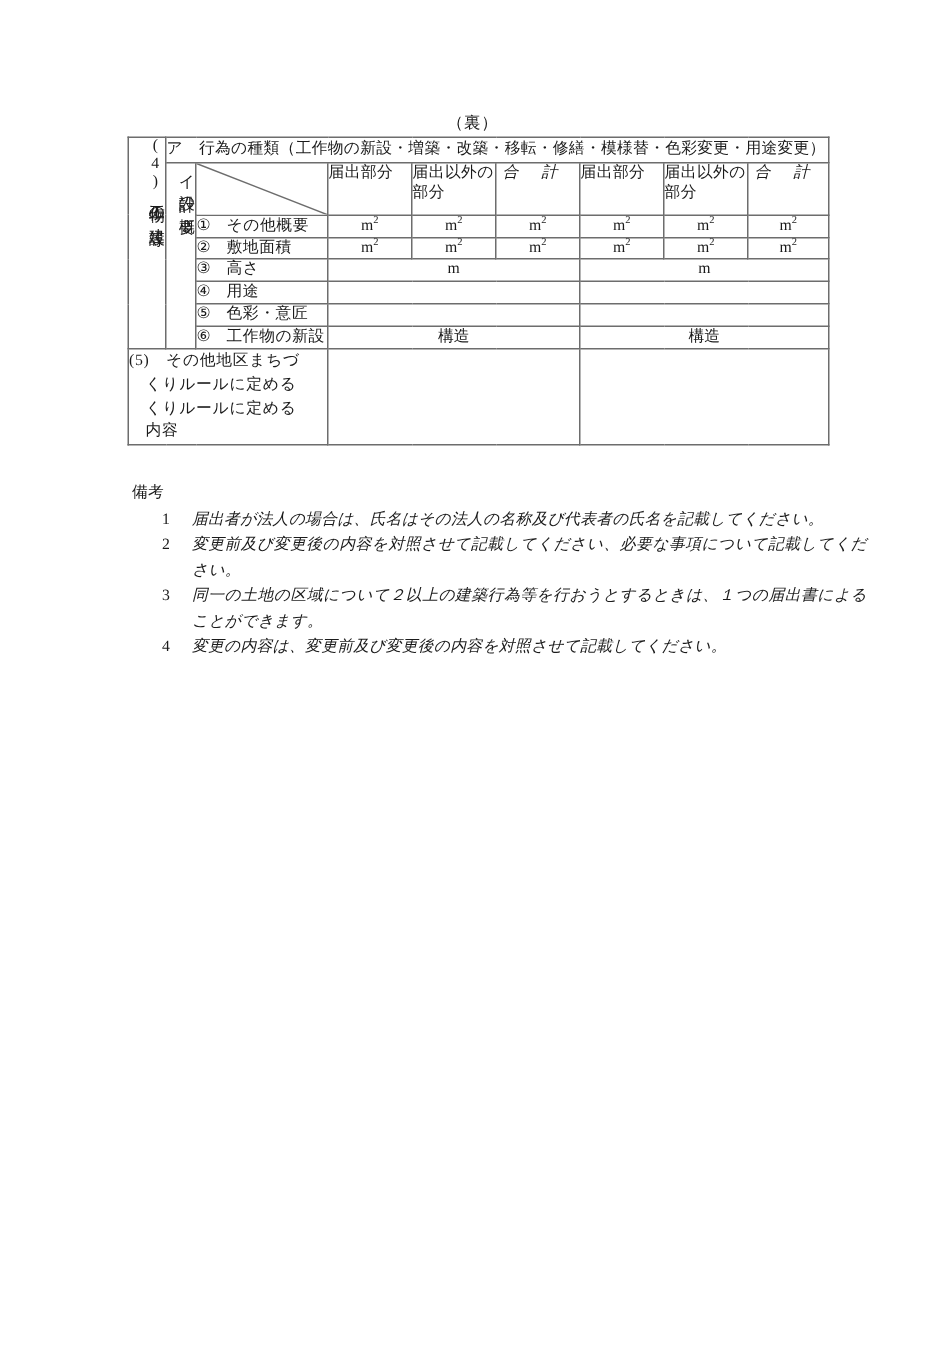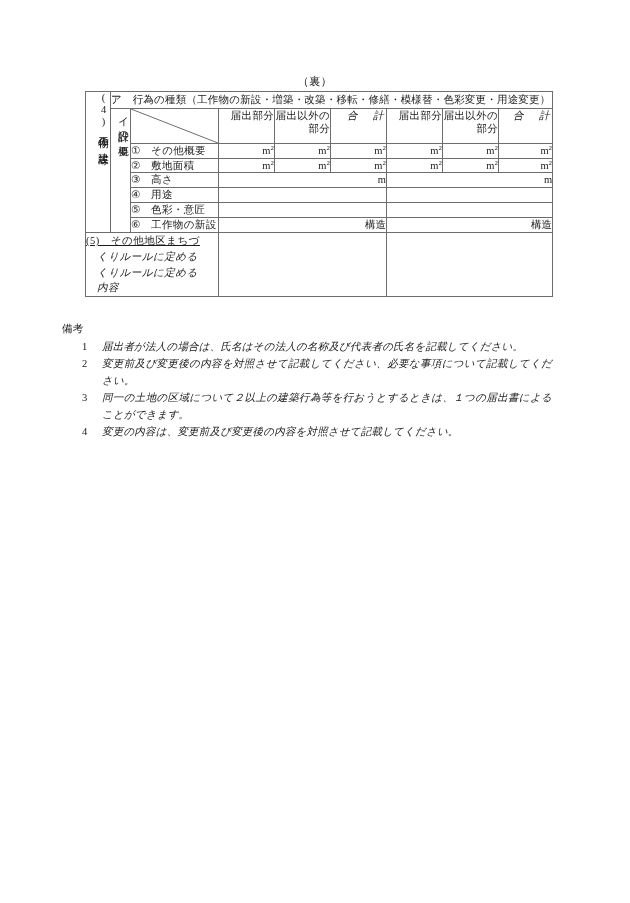--- a/index.html
+++ b/index.html
@@ -80,21 +80,21 @@
     padding: 0;
   }
   .diag-cell svg {
     position: absolute;
     left: 0; top: 0;
     width: 100%;
     height: 100%;
     display: block;
   }
   .col-head {
-    text-align: right;
+    text-align: left;
     vertical-align: middle;
     padding: 3px 2px;
     font-size: 10.5px;
     line-height: 1.25;
     letter-spacing: 0.3px;
   }
   .col-head.spaced {
     letter-spacing: 2.5px;
     padding-left: 4px;
     font-style: italic;
@@ -105,56 +105,56 @@
     padding: 2px 2px 2px 5px;
     white-space: nowrap;
     font-size: 10.5px;
     letter-spacing: 0.4px;
   }
   .item-label .num {
     display: inline-block;
     width: 20px;
   }
   .cell-unit {
-    text-align: right;
+    text-align: center;
     padding: 2px 4px 2px 2px;
     font-size: 10.5px;
     white-space: nowrap;
   }
   .cell-unit sup {
     font-size: 7px;
     vertical-align: super;
     line-height: 0;
   }
   .cell-blank {
     padding: 2px 4px;
     height: 14px;
   }
   .cell-text {
-    text-align: right;
+    text-align: center;
     padding: 2px 3px 2px 5px;
     font-size: 10.5px;
     white-space: nowrap;
   }
 
   
   .row5-label {
     padding: 3px 4px 4px 2px;
     font-size: 10.5px;
     line-height: 1.5;
     letter-spacing: 0.5px;
   }
-  .row5-label .l1 { display: block; text-decoration: underline; }
-  .row5-label .ln { display: block; padding-left: 11px; font-style: italic; }
+  .row5-label .l1 { display: block; }
+  .row5-label .ln { display: block; padding-left: 11px; }
   .row5-blank { height: 62px; }
 
   
   .remarks {
     position: absolute;
-    left: 62px;
+    left: 88px;
     top: 320px;
     width: 490px;
     font-size: 10.5px;
     line-height: 1.62;
     letter-spacing: 0.2px;
   }
   .remarks-title {
     margin: 0 0 1px 0;
   }
   .note {

